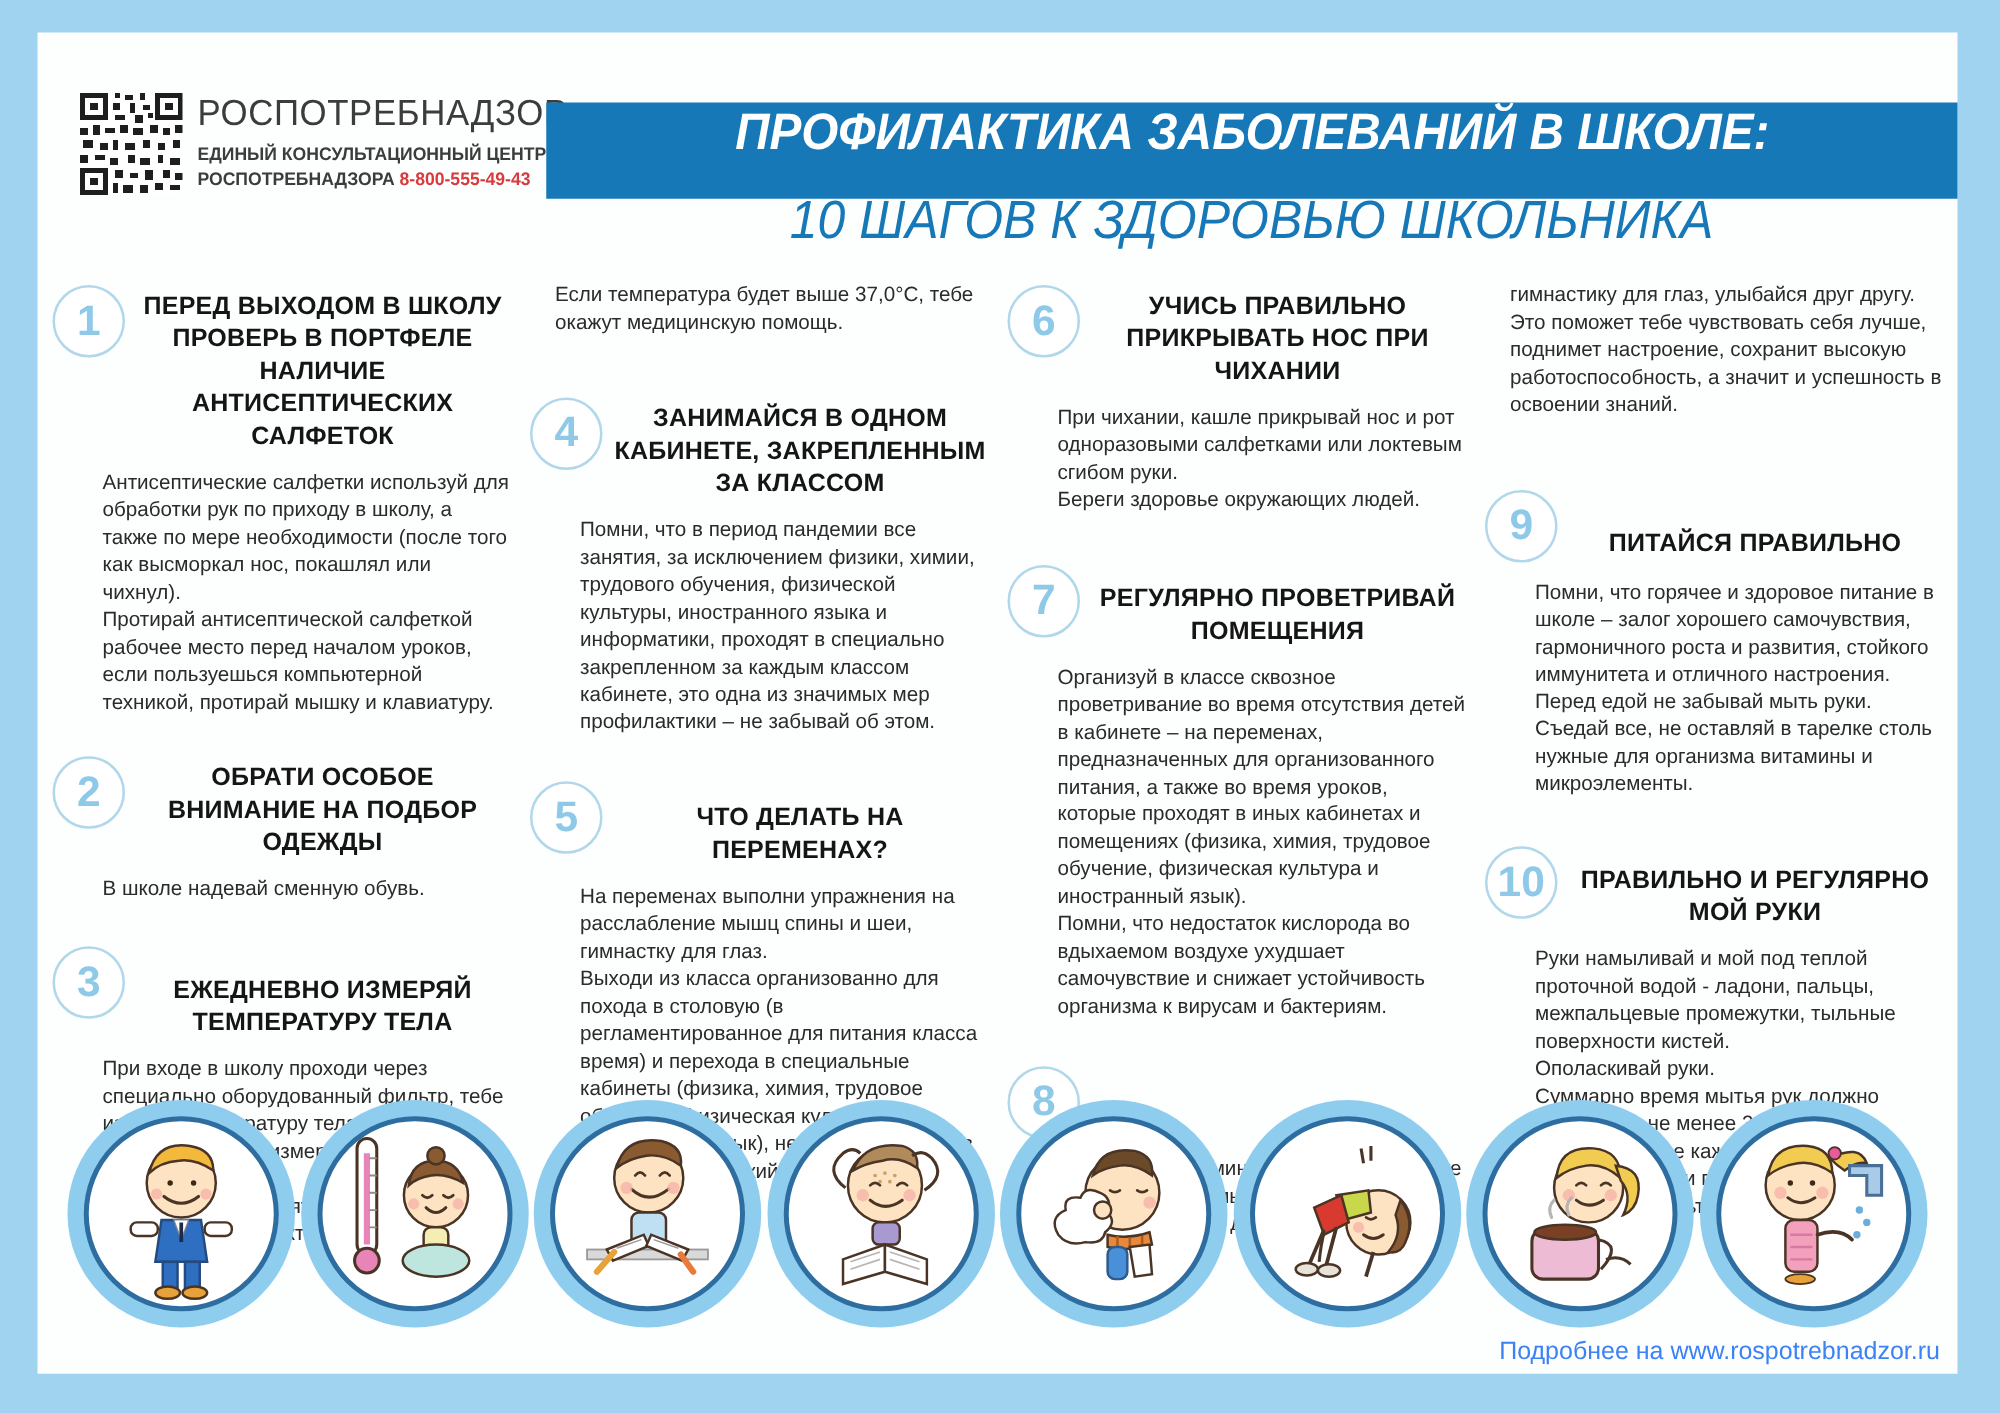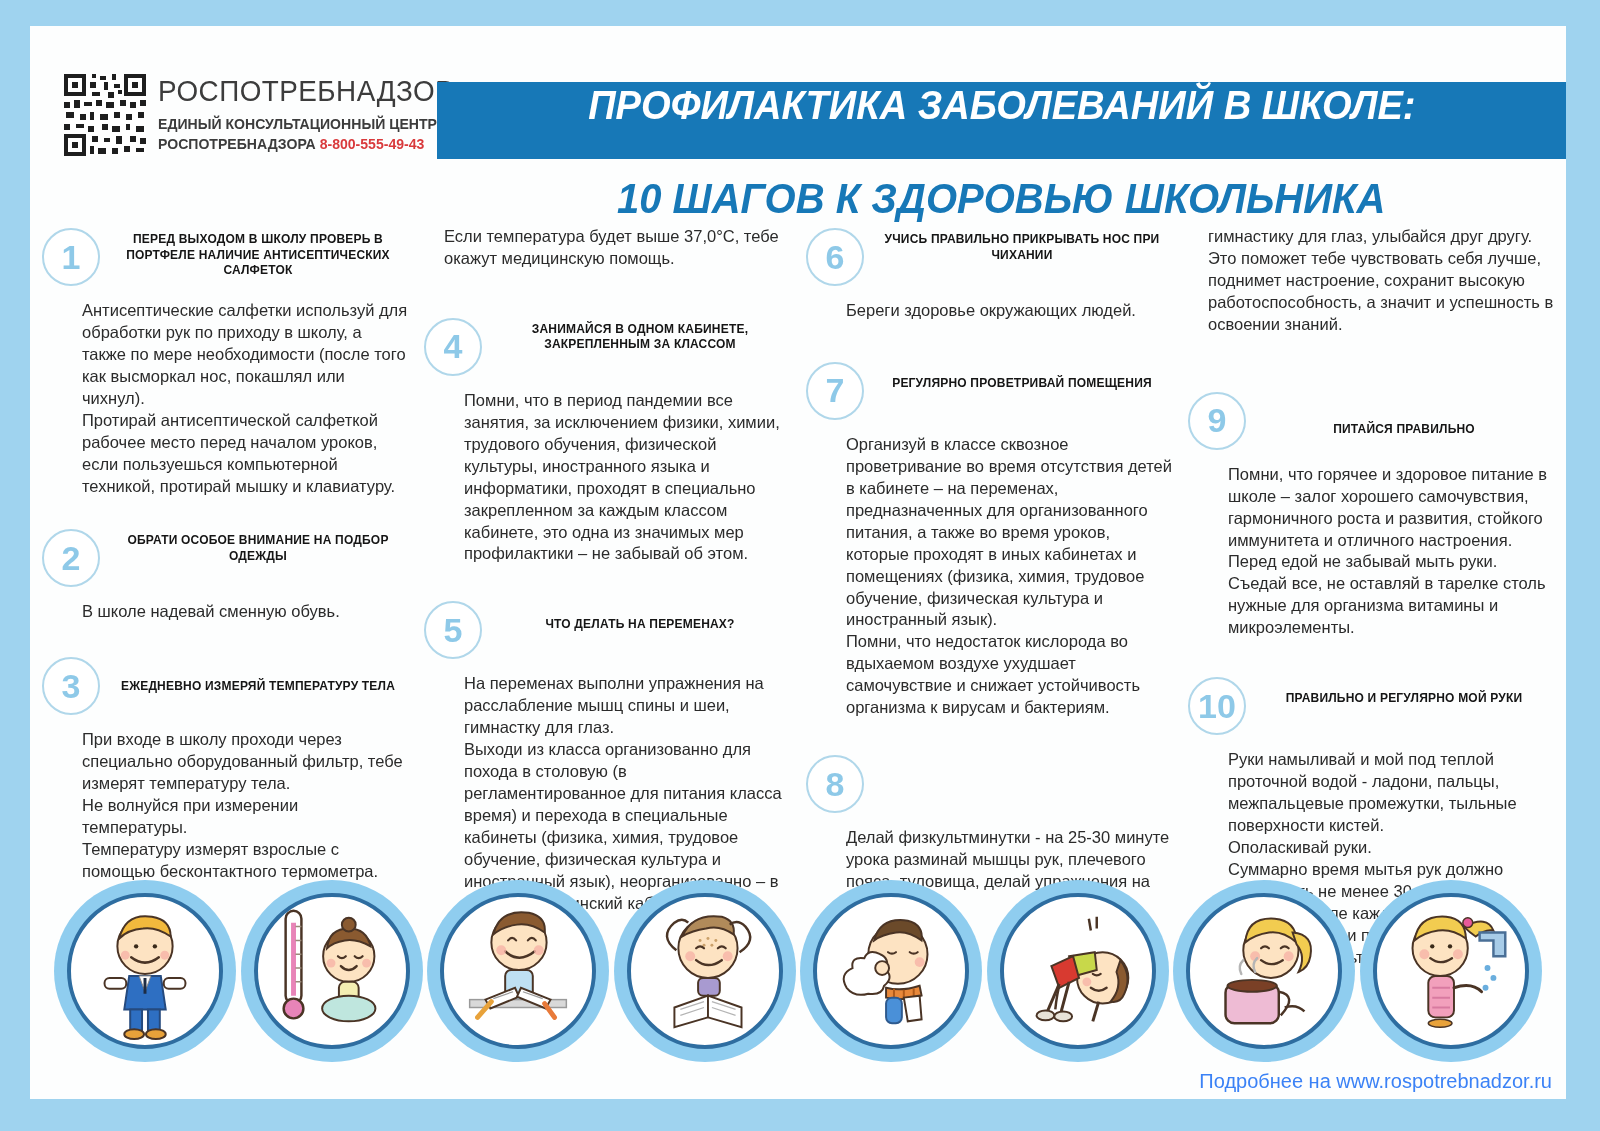--- a/index.html
+++ b/index.html
@@ -23,39 +23,39 @@
   .phone{color:#d93a3c;font-weight:700;}
   .banner{
     position:absolute;left:407px;top:56px;width:1129px;height:77px;
     background:#1778b7;display:flex;align-items:flex-start;justify-content:center;
   }
   .banner-text{
     color:#ffffff;font-size:41px;font-weight:700;font-style:italic;
     letter-spacing:0;white-space:nowrap;transform:scaleX(.93);
   }
   .subtitle{
-    position:absolute;left:407px;top:148px;width:1129px;text-align:center;
-    color:#1778b7;font-size:43px;font-weight:700;font-style:italic;
+    position:absolute;left:407px;top:126px;width:1129px;text-align:center;
+    color:#1778b7;font-size:43px;font-weight:400;font-style:italic;
   }
   .subtitle span{display:inline-block;transform:scaleX(.93);white-space:nowrap;}
   
   .columns{
     position:absolute;left:12px;top:200px;width:1512px;
     display:grid;grid-template-columns:repeat(4,1fr);column-gap:16px;
   }
   .step{margin-bottom:24px;}
   .step-head{display:flex;align-items:flex-start;margin-bottom:14px;}
   .num-circle{
     width:54px;height:54px;border-radius:50%;border:2.5px solid #b0d7ea;
     color:#8ec9e8;font-size:34px;font-weight:700;flex:none;
     display:flex;align-items:center;justify-content:center;background:#fff;
     margin-right:8px;margin-top:2px;
   }
   .step-title{
-    flex:1;text-align:center;font-size:12px;font-weight:700;color:#151515;
+    flex:1;text-align:center;font-size:20px;font-weight:700;color:#151515;
     line-height:1.3;margin:6px 0 0 0;letter-spacing:.2px;
   }
   .step-body{padding-left:40px;font-size:16.5px;line-height:1.33;color:#2b2b2b;}
   .step-body p{margin:0;}
   .cont-para{padding-left:20px;font-size:16.5px;line-height:1.33;color:#2b2b2b;margin:0 0 46px 0;}
   .cont-para p{margin:0;}
   .mt-sm{margin-top:10px;}
   
   .illus-row{
     position:absolute;left:22px;top:852px;width:1492px;
@@ -211,20 +211,21 @@
       </div>
     </div>
 
     <div class="col">
       <div class="step">
         <div class="step-head">
           <div class="num-circle">6</div>
           <h3 class="step-title">УЧИСЬ ПРАВИЛЬНО ПРИКРЫВАТЬ НОС ПРИ ЧИХАНИИ</h3>
         </div>
         <div class="step-body">
+          <p>При чихании, кашле прикрывай нос и рот одноразовыми салфетками или локтевым сгибом руки.</p>
           <p>Береги здоровье окружающих людей.</p>
         </div>
       </div>
       <div class="step" style="margin-top:38px;">
         <div class="step-head">
           <div class="num-circle">7</div>
           <h3 class="step-title" style="margin-top:16px;">РЕГУЛЯРНО ПРОВЕТРИВАЙ ПОМЕЩЕНИЯ</h3>
         </div>
         <div class="step-body">
           <p>Организуй в классе сквозное проветривание во время отсутствия детей в кабинете – на переменах, предназначенных для организованного питания, а также во время уроков, которые проходят в иных кабинетах и помещениях (физика, химия, трудовое обучение, физическая культура и иностранный язык).</p>

